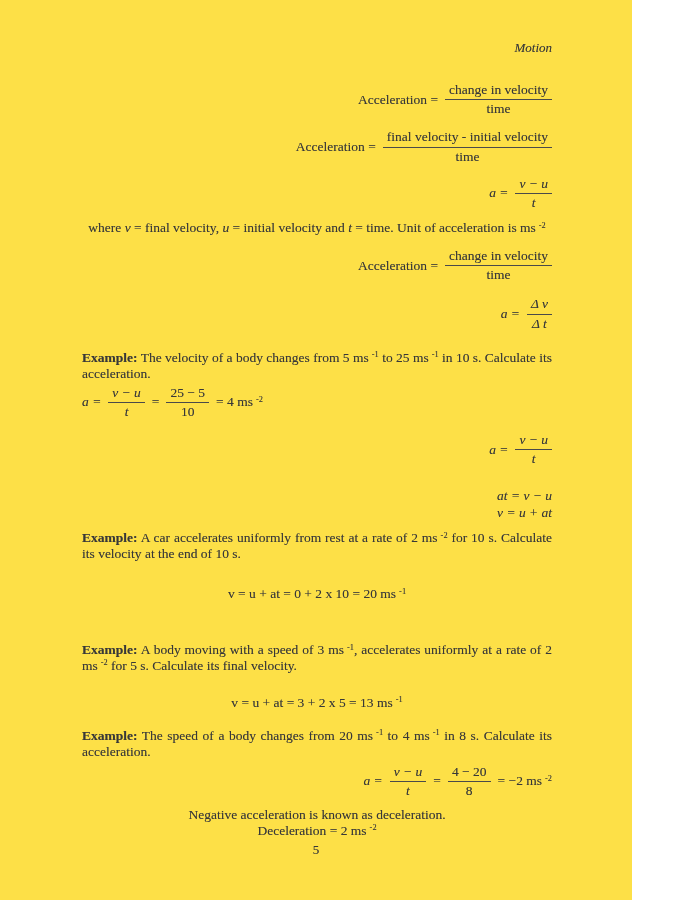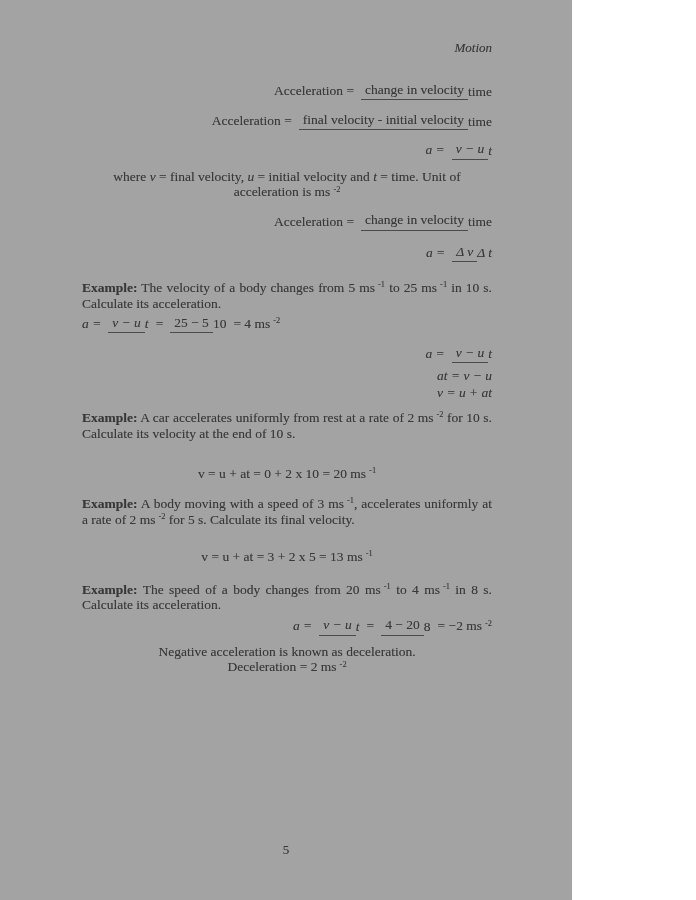--- a/index.html
+++ b/index.html
@@ -1,37 +1,37 @@
 <!DOCTYPE html>
 <html><head>
 <meta charset="utf-8">
 <style>
   * { margin:0; padding:0; box-sizing:border-box; }
   html,body { background:#ffffff; }
   .page {
     position:relative;
-    width:572px; height:900px;
-    background:#a3a3a3;
+    width:632px; height:900px;
+    background:#fde047;
     font-family:"Liberation Serif", serif;
     color:#383838;
     text-shadow:0 0 0.6px rgba(70,70,70,0.45);
     overflow:hidden;
   }
   .content { padding:40px 80px 0 82px; }
   .running-header {
     text-align:right;
     font-style:italic;
     font-size:13px;
   }
   .eqrow {
     display:flex; justify-content:flex-end; align-items:center;
     gap:7px; font-size:13.5px;
   }
   .eqrow.left { justify-content:flex-start; }
-  .frac { display:inline-flex; flex-direction:row; align-items:center; vertical-align:middle; }
+  .frac { display:inline-flex; flex-direction:column; align-items:center; vertical-align:middle; }
   .frac .num { border-bottom:1px solid #4a4a4a; padding:0 4px 1px 4px; line-height:1.2; }
   .frac .den { padding-top:1px; line-height:1.2; }
   .math { font-style:italic; }
   .body-text {
     font-size:13.5px; line-height:1.18;
     text-align:justify;
   }
   .plain { text-align:center; }
   sup {
     font-size:0.62em;
@@ -112,27 +112,27 @@
       <span><span>= 4 ms</span><sup>-2</sup></span>
     </div>
 
     <div class="eqrow math" style="margin-top:12px">
       <span>a =</span>
       <span class="frac">
         <span class="num">v − u</span>
         <span class="den">t</span>
       </span>
     </div>
-    <div class="eqrow math" style="margin-top:5px">at = v − u</div>
+    <div class="eqrow math" style="margin-top:21px">at = v − u</div>
     <div class="eqrow math" style="margin-top:1px">v = u + at</div>
 
     <p class="body-text" style="margin-top:9px"><span class="b">Example:</span><span> A car accelerates uniformly from rest at a rate of 2 ms</span><sup>-2</sup><span> for 10 s. Calculate its velocity at the end of 10 s.</span></p>
     <p class="body-text plain" style="margin-top:24px"><span>v = u + at = 0 + 2 x 10 = 20 ms</span><sup>-1</sup></p>
 
-    <p class="body-text" style="margin-top:14px"><span class="b">Example:</span><span>  A body moving with a speed of 3 ms</span><sup>-1</sup><span>, accelerates uniformly at a rate of 2 ms</span><sup>-2</sup><span> for 5 s. Calculate its final velocity.</span></p>
+    <p class="body-text" style="margin-top:40px"><span class="b">Example:</span><span>  A body moving with a speed of 3 ms</span><sup>-1</sup><span>, accelerates uniformly at a rate of 2 ms</span><sup>-2</sup><span> for 5 s. Calculate its final velocity.</span></p>
     <p class="body-text plain" style="margin-top:21px"><span>v = u + at = 3 + 2 x 5 = 13 ms</span><sup>-1</sup></p>
 
     <p class="body-text" style="margin-top:17px"><span class="b">Example:</span><span>  The speed of a body changes from 20 ms</span><sup>-1</sup><span> to 4 ms</span><sup>-1</sup><span> in 8 s. Calculate its acceleration.</span></p>
 
     <div class="eqrow" style="margin-top:4px">
       <span class="math">a =</span>
       <span class="frac math">
         <span class="num">v − u</span>
         <span class="den">t</span>
       </span>

